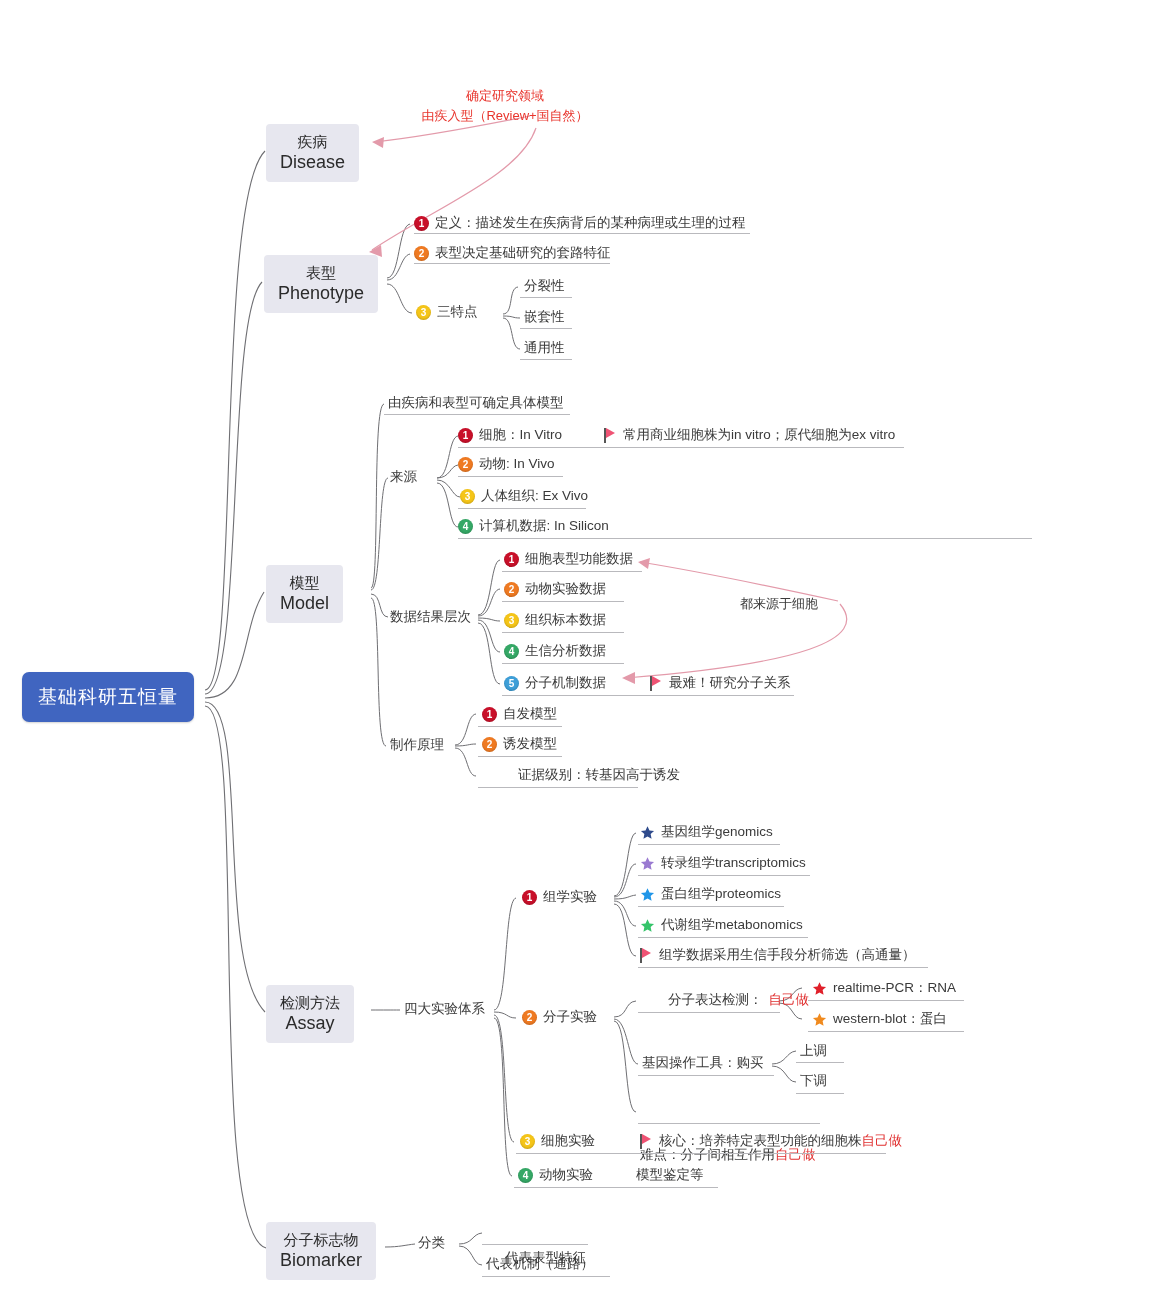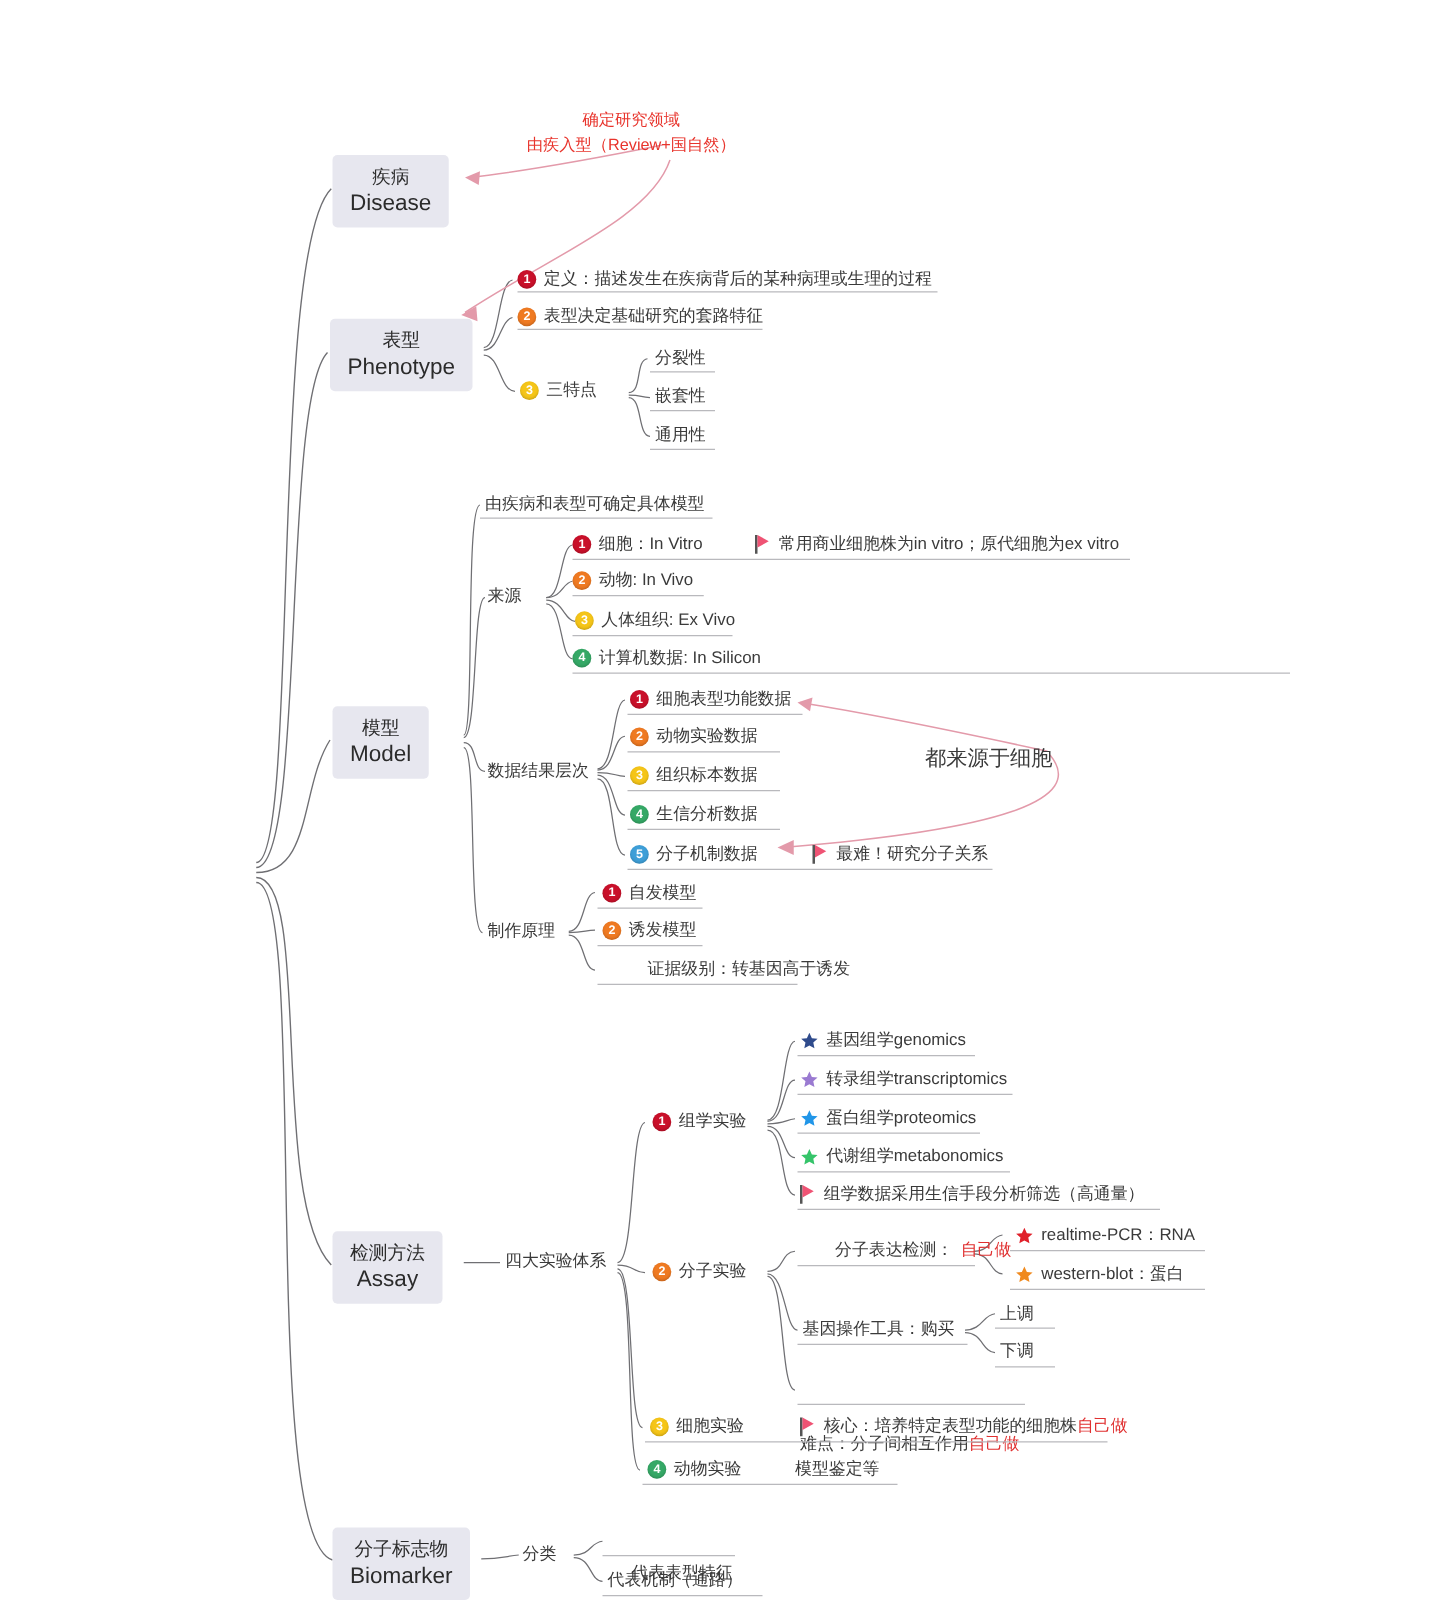--- a/index.html
+++ b/index.html
@@ -18,21 +18,21 @@
   
   .l1{
     background:#e7e7ef;color:#2b2b2b;border-radius:4px;
     padding:8px 14px;line-height:1.28;text-align:center;
   }
   .l1 .cn{font-size:15px;display:block;}
   .l1 .en{font-size:18px;display:block;}
 
   
   .txt{font-size:13.5px;color:#3a3a3a;display:flex;align-items:center;gap:6px;}
-  .txt.small{font-size:17px;}
+  .txt.small{font-size:13px;}
   .red{color:#e03030;}
   .annot{color:#e8342c;font-size:13px;line-height:1.55;text-align:center;}
 
   
   .badge{
     display:inline-flex;align-items:center;justify-content:center;
     width:15px;height:15px;border-radius:50%;
     color:#fff;font-size:10px;font-weight:bold;flex:0 0 auto;
     box-shadow:inset 0 -1px 2px rgba(0,0,0,.18);
   }
@@ -133,20 +133,21 @@
       <path d="M840,604 C870,640 800,664 626,678"></path>
     </g>
     <g fill="#e39aaa">
       <polygon points="372,142 384,137 383,148"></polygon>
       <polygon points="369,252 381,245 382,257"></polygon>
       <polygon points="638,562 650,558 648,569"></polygon>
       <polygon points="622,678 635,672 635,684"></polygon>
     </g>
   </svg>
 
+  <div class="node root" style="left:22px;top:672px;">基础科研五恒量</div>
 
   <div class="node annot" style="left:400px;top:86px;width:210px;">
     <div>确定研究领域</div>
     <div>由疾入型（Review+国自然）</div>
   </div>
 
   <div class="node l1" style="left:266px;top:124px;">
     <span class="cn">疾病</span>
     <span class="en">Disease</span>
   </div>

